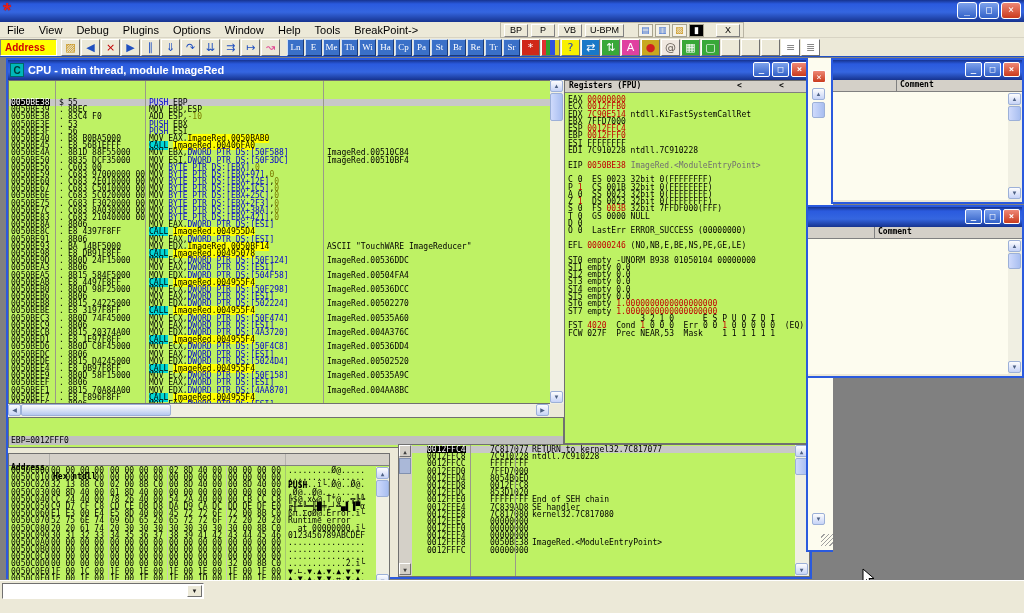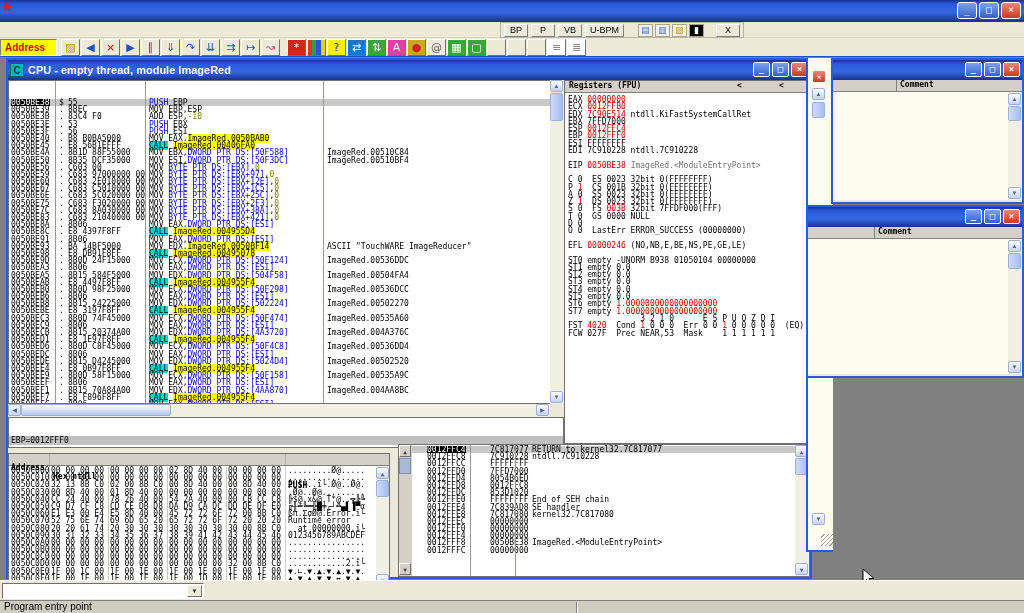--- a/index.html
+++ b/index.html
@@ -26,21 +26,21 @@
 .gap{width:6px}
 
 .mdi{position:absolute;left:0;top:57px;width:1024px;height:523px;background:#808080;overflow:hidden}
 .child{position:absolute;border:2px solid #2a5ade;background:#ece9d8}
 .ctitle{height:20px;background:linear-gradient(180deg,#16338f 0%,#2a5ade 20%,#3566e0 60%,#16338f 100%);display:flex;align-items:center;padding:0 2px;color:#fff;font-weight:bold;font-size:11px;white-space:nowrap;overflow:hidden}
 .cicon{width:14px;height:14px;background:#00b8b8;color:#003838;font-weight:bold;font-size:10px;text-align:center;line-height:13px;margin-right:4px;border:1px solid #006868;flex:none}
 .cbtns{position:absolute;right:2px;top:2px;display:flex;gap:2px}
 .cbtn{width:17px;height:15px;border:1px solid #fff;border-radius:2px;background:linear-gradient(#7da2ec,#3261c8);color:#fff;font-size:9px;line-height:13px;text-align:center;font-family:"DejaVu Sans Mono",monospace}
 .cbtn.close{background:linear-gradient(#ee8876,#ca3b1d)}
 .mono{font-family:"DejaVu Sans Mono",monospace;font-size:8px;white-space:pre}
-.pane{position:absolute;background:#ffffff;border:1px solid #707070;overflow:hidden}
+.pane{position:absolute;background:#bef264;border:1px solid #707070;overflow:hidden}
 .phead{position:absolute;left:0;top:0;right:0;height:12px;background:#d4d0c8;border-bottom:1px solid #808080;font-family:"DejaVu Sans Mono",monospace;font-size:8px;font-weight:bold}
 
 .t-b{color:#0000d0}.t-o{color:#7b7b00}.t-r{color:#c00000}.t-g{color:#707070}
 .t-y{background:#ffff00}.t-c{background:#00d8d8}
 
 .drow{position:relative;height:7.2px;line-height:7.2px}
 .drow span{position:absolute;top:0}
 .da{left:2px}.dm{left:50px}.dh{left:59px}.di{left:140px}.dc{left:318px}
 .di span{position:static}
 .drow.sel{background:#c8c8c8}.drow.sel .da{background:#000;color:#fff}
@@ -83,20 +83,31 @@
   <div class="titlebar">
     <span class="appicon">*</span>
     <div class="wctl">
       <span class="wbtn">_</span>
       <span class="wbtn">□</span>
       <span class="wbtn close">×</span>
     </div>
   </div>
 
   <div class="menubar">
+    <div style="display:flex">
+        <span class="mi">File</span>
+        <span class="mi">View</span>
+        <span class="mi">Debug</span>
+        <span class="mi">Plugins</span>
+        <span class="mi">Options</span>
+        <span class="mi">Window</span>
+        <span class="mi">Help</span>
+        <span class="mi">Tools</span>
+        <span class="mi">BreakPoint-&gt;</span>
+      </div>
     <div class="band">
       <span style="display:flex;gap:3px">
           <span class="pb">BP</span>
           <span class="pb">P</span>
           <span class="pb">VB</span>
           <span class="pb">U-BPM</span>
         </span>
       <span style="width:10px"></span>
       <span style="display:flex;gap:2px">
           <span class="bi" style="color: rgb(64, 112, 208);">▤</span>
@@ -119,20 +130,35 @@
         <span class="tb" style="color: rgb(32, 80, 192);">∥</span>
         <span class="tb" style="color: rgb(32, 80, 192);">⇓</span>
         <span class="tb" style="color: rgb(32, 80, 192);">↷</span>
         <span class="tb" style="color: rgb(32, 80, 192);">⇊</span>
         <span class="tb" style="color: rgb(32, 80, 192);">⇉</span>
         <span class="tb" style="color: rgb(32, 80, 192);">↦</span>
         <span class="tb" style="color: rgb(224, 64, 144);">↝</span>
       </span>
     <span class="gap"></span>
     <span style="display:flex">
+        <span class="lb">Ln</span>
+        <span class="lb">E</span>
+        <span class="lb">Me</span>
+        <span class="lb">Th</span>
+        <span class="lb">Wi</span>
+        <span class="lb">Ha</span>
+        <span class="lb">Cp</span>
+        <span class="lb">Pa</span>
+        <span class="lb">St</span>
+        <span class="lb">Br</span>
+        <span class="lb">Re</span>
+        <span class="lb">Tr</span>
+        <span class="lb">Sr</span>
+      </span>
+    <span style="display:flex">
         <span class="tb2" style="background: rgb(208, 40, 24); color: rgb(255, 255, 255);">*</span>
         <span class="tb2 rainbow"></span>
         <span class="tb2" style="background: rgb(248, 240, 0); color: rgb(32, 64, 192);">?</span>
         <span class="tb2" style="background: rgb(24, 120, 200); color: rgb(255, 255, 255);">⇄</span>
         <span class="tb2" style="background: rgb(56, 168, 56); color: rgb(255, 255, 255);">⇅</span>
         <span class="tb2" style="background: rgb(224, 64, 160); color: rgb(255, 255, 255);">A</span>
         <span class="tb2" style="background: rgb(200, 168, 32); color: rgb(208, 32, 32);">●</span>
         <span class="tb2" style="background: rgb(240, 232, 224); color: rgb(96, 88, 80);">@</span>
         <span class="tb2" style="background: rgb(56, 168, 56); color: rgb(255, 255, 255);">▦</span>
         <span class="tb2" style="background: rgb(56, 168, 56); color: rgb(255, 255, 255);">▢</span>
@@ -193,21 +219,21 @@
           <span class="sbtn" style="top:0">▲</span>
           <span class="sthumb" style="top:13px;height:15px"></span>
           <span class="sbtn" style="top:94px">▼</span>
         </div>
       </div>
     </div>
 
     <div class="child" style="left:6px;top:1px;width:806px;height:521px;z-index:4">
       <div class="ctitle">
         <span class="cicon">C</span>
-        <span>CPU - empty thread, module ImageRed</span>
+        <span>CPU - main thread, module ImageRed</span>
         <div class="cbtns">
           <span class="cbtn">_</span>
           <span class="cbtn">□</span>
           <span class="cbtn close">×</span>
         </div>
       </div>
       <div style="position:relative;width:802px;height:497px;background:#ece9d8">
 
         <div class="pane mono" style="left:0;top:0;width:556px;height:324px">
           <div style="position:relative"><div class="drow sel"><span class="da">0050BE38</span><span class="dm">$</span><span class="dh">55</span><span class="di"><span class="t-b">PUSH</span><span> EBP</span></span></div><div class="drow"><span class="da">0050BE39</span><span class="dm">.</span><span class="dh">8BEC</span><span class="di"><span>MOV EBP,ESP</span></span></div><div class="drow"><span class="da">0050BE3B</span><span class="dm">.</span><span class="dh">83C4 F0</span><span class="di"><span>ADD ESP,</span><span class="t-o">-10</span></span></div><div class="drow"><span class="da">0050BE3E</span><span class="dm">.</span><span class="dh">53</span><span class="di"><span class="t-b">PUSH</span><span> EBX</span></span></div><div class="drow"><span class="da">0050BE3F</span><span class="dm">.</span><span class="dh">56</span><span class="di"><span class="t-b">PUSH</span><span> ESI</span></span></div><div class="drow"><span class="da">0050BE40</span><span class="dm">.</span><span class="dh">B8 B0BA5000</span><span class="di"><span>MOV EAX,</span><span class="t-y">ImageRed.0050BAB0</span></span></div><div class="drow"><span class="da">0050BE45</span><span class="dm">.</span><span class="dh">E8 56B1EFFF</span><span class="di"><span class="t-c">CALL</span><span> </span><span class="t-y">ImageRed.00406FA0</span></span></div><div class="drow"><span class="da">0050BE4A</span><span class="dm">.</span><span class="dh">8B1D 88F55000</span><span class="di"><span>MOV EBX,</span><span class="t-b">DWORD PTR DS:[50F588]</span></span><span class="dc">ImageRed.00510C84</span></div><div class="drow"><span class="da">0050BE50</span><span class="dm">.</span><span class="dh">8B35 DCF35000</span><span class="di"><span>MOV ESI,</span><span class="t-b">DWORD PTR DS:[50F3DC]</span></span><span class="dc">ImageRed.00510BF4</span></div><div class="drow"><span class="da">0050BE56</span><span class="dm">.</span><span class="dh">C603 00</span><span class="di"><span>MOV </span><span class="t-b">BYTE PTR DS:[EBX]</span><span>,</span><span class="t-o">0</span></span></div><div class="drow"><span class="da">0050BE59</span><span class="dm">.</span><span class="dh">C683 97000000 00</span><span class="di"><span>MOV </span><span class="t-b">BYTE PTR DS:[EBX+97]</span><span>,</span><span class="t-o">0</span></span></div><div class="drow"><span class="da">0050BE60</span><span class="dm">.</span><span class="dh">C683 2E010000 00</span><span class="di"><span>MOV </span><span class="t-b">BYTE PTR DS:[EBX+12E]</span><span>,</span><span class="t-o">0</span></span></div><div class="drow"><span class="da">0050BE67</span><span class="dm">.</span><span class="dh">C683 C5010000 00</span><span class="di"><span>MOV </span><span class="t-b">BYTE PTR DS:[EBX+1C5]</span><span>,</span><span class="t-o">0</span></span></div><div class="drow"><span class="da">0050BE6E</span><span class="dm">.</span><span class="dh">C683 5C020000 00</span><span class="di"><span>MOV </span><span class="t-b">BYTE PTR DS:[EBX+25C]</span><span>,</span><span class="t-o">0</span></span></div><div class="drow"><span class="da">0050BE75</span><span class="dm">.</span><span class="dh">C683 F3020000 00</span><span class="di"><span>MOV </span><span class="t-b">BYTE PTR DS:[EBX+2F3]</span><span>,</span><span class="t-o">0</span></span></div><div class="drow"><span class="da">0050BE7C</span><span class="dm">.</span><span class="dh">C683 8A030000 00</span><span class="di"><span>MOV </span><span class="t-b">BYTE PTR DS:[EBX+38A]</span><span>,</span><span class="t-o">0</span></span></div><div class="drow"><span class="da">0050BE83</span><span class="dm">.</span><span class="dh">C683 21040000 00</span><span class="di"><span>MOV </span><span class="t-b">BYTE PTR DS:[EBX+421]</span><span>,</span><span class="t-o">0</span></span></div><div class="drow"><span class="da">0050BE8A</span><span class="dm">.</span><span class="dh">8B06</span><span class="di"><span>MOV EAX,</span><span class="t-b">DWORD PTR DS:[ESI]</span></span></div><div class="drow"><span class="da">0050BE8C</span><span class="dm">.</span><span class="dh">E8 4397F8FF</span><span class="di"><span class="t-c">CALL</span><span> </span><span class="t-y">ImageRed.004955D4</span></span></div><div class="drow"><span class="da">0050BE91</span><span class="dm">.</span><span class="dh">8B06</span><span class="di"><span>MOV EAX,</span><span class="t-b">DWORD PTR DS:[ESI]</span></span></div><div class="drow"><span class="da">0050BE93</span><span class="dm">.</span><span class="dh">BA 14BF5000</span><span class="di"><span>MOV EDX,</span><span class="t-y">ImageRed.0050BF14</span></span><span class="dc">ASCII "TouchWARE ImageReducer"</span></div><div class="drow"><span class="da">0050BE98</span><span class="dm">.</span><span class="dh">E8 DB91F8FF</span><span class="di"><span class="t-c">CALL</span><span> </span><span class="t-y">ImageRed.00495078</span></span></div><div class="drow"><span class="da">0050BE9D</span><span class="dm">.</span><span class="dh">8B0D 24F15000</span><span class="di"><span>MOV ECX,</span><span class="t-b">DWORD PTR DS:[50F124]</span></span><span class="dc">ImageRed.00536DDC</span></div><div class="drow"><span class="da">0050BEA3</span><span class="dm">.</span><span class="dh">8B06</span><span class="di"><span>MOV EAX,</span><span class="t-b">DWORD PTR DS:[ESI]</span></span></div><div class="drow"><span class="da">0050BEA5</span><span class="dm">.</span><span class="dh">8B15 584F5000</span><span class="di"><span>MOV EDX,</span><span class="t-b">DWORD PTR DS:[504F58]</span></span><span class="dc">ImageRed.00504FA4</span></div><div class="drow"><span class="da">0050BEAB</span><span class="dm">.</span><span class="dh">E8 4497F8FF</span><span class="di"><span class="t-c">CALL</span><span> </span><span class="t-y">ImageRed.004955F4</span></span></div><div class="drow"><span class="da">0050BEB0</span><span class="dm">.</span><span class="dh">8B0D 98F25000</span><span class="di"><span>MOV ECX,</span><span class="t-b">DWORD PTR DS:[50F298]</span></span><span class="dc">ImageRed.00536DCC</span></div><div class="drow"><span class="da">0050BEB6</span><span class="dm">.</span><span class="dh">8B06</span><span class="di"><span>MOV EAX,</span><span class="t-b">DWORD PTR DS:[ESI]</span></span></div><div class="drow"><span class="da">0050BEB8</span><span class="dm">.</span><span class="dh">8B15 24225000</span><span class="di"><span>MOV EDX,</span><span class="t-b">DWORD PTR DS:[502224]</span></span><span class="dc">ImageRed.00502270</span></div><div class="drow"><span class="da">0050BEBE</span><span class="dm">.</span><span class="dh">E8 3197F8FF</span><span class="di"><span class="t-c">CALL</span><span> </span><span class="t-y">ImageRed.004955F4</span></span></div><div class="drow"><span class="da">0050BEC3</span><span class="dm">.</span><span class="dh">8B0D 74F45000</span><span class="di"><span>MOV ECX,</span><span class="t-b">DWORD PTR DS:[50F474]</span></span><span class="dc">ImageRed.00535A60</span></div><div class="drow"><span class="da">0050BEC9</span><span class="dm">.</span><span class="dh">8B06</span><span class="di"><span>MOV EAX,</span><span class="t-b">DWORD PTR DS:[ESI]</span></span></div><div class="drow"><span class="da">0050BECB</span><span class="dm">.</span><span class="dh">8B15 20374A00</span><span class="di"><span>MOV EDX,</span><span class="t-b">DWORD PTR DS:[4A3720]</span></span><span class="dc">ImageRed.004A376C</span></div><div class="drow"><span class="da">0050BED1</span><span class="dm">.</span><span class="dh">E8 1E97F8FF</span><span class="di"><span class="t-c">CALL</span><span> </span><span class="t-y">ImageRed.004955F4</span></span></div><div class="drow"><span class="da">0050BED6</span><span class="dm">.</span><span class="dh">8B0D C8F45000</span><span class="di"><span>MOV ECX,</span><span class="t-b">DWORD PTR DS:[50F4C8]</span></span><span class="dc">ImageRed.00536DD4</span></div><div class="drow"><span class="da">0050BEDC</span><span class="dm">.</span><span class="dh">8B06</span><span class="di"><span>MOV EAX,</span><span class="t-b">DWORD PTR DS:[ESI]</span></span></div><div class="drow"><span class="da">0050BEDE</span><span class="dm">.</span><span class="dh">8B15 D4245000</span><span class="di"><span>MOV EDX,</span><span class="t-b">DWORD PTR DS:[5024D4]</span></span><span class="dc">ImageRed.00502520</span></div><div class="drow"><span class="da">0050BEE4</span><span class="dm">.</span><span class="dh">E8 0B97F8FF</span><span class="di"><span class="t-c">CALL</span><span> </span><span class="t-y">ImageRed.004955F4</span></span></div><div class="drow"><span class="da">0050BEE9</span><span class="dm">.</span><span class="dh">8B0D 58F15000</span><span class="di"><span>MOV ECX,</span><span class="t-b">DWORD PTR DS:[50F158]</span></span><span class="dc">ImageRed.00535A9C</span></div><div class="drow"><span class="da">0050BEEF</span><span class="dm">.</span><span class="dh">8B06</span><span class="di"><span>MOV EAX,</span><span class="t-b">DWORD PTR DS:[ESI]</span></span></div><div class="drow"><span class="da">0050BEF1</span><span class="dm">.</span><span class="dh">8B15 70A84A00</span><span class="di"><span>MOV EDX,</span><span class="t-b">DWORD PTR DS:[4AA870]</span></span><span class="dc">ImageRed.004AA8BC</span></div><div class="drow"><span class="da">0050BEF7</span><span class="dm">.</span><span class="dh">E8 F896F8FF</span><span class="di"><span class="t-c">CALL</span><span> </span><span class="t-y">ImageRed.004955F4</span></span></div><div class="drow"><span class="da">0050BEFC</span><span class="dm">.</span><span class="dh">8B06</span><span class="di"><span>MOV EAX,</span><span class="t-b">DWORD PTR DS:[ESI]</span></span></div></div>
@@ -282,18 +308,14 @@
     </svg>
   </div>
 
   <div class="cmdbar">
     <div class="combo">
       <span class="mono" style="position:absolute;left:2px;top:2px"></span>
       <span class="combtn">▼</span>
     </div>
   </div>
 
-  <div class="statusbar">
-    <span>Program entry point</span>
-    <span class="sdiv"></span>
-  </div>
 
 </div>
 
 </body></html>

